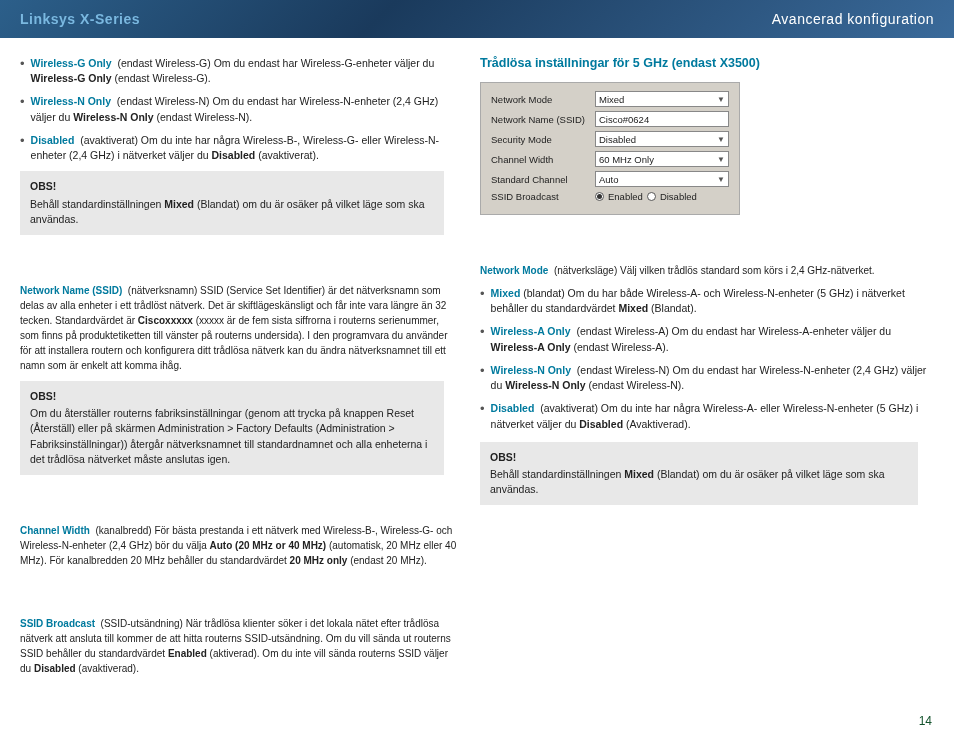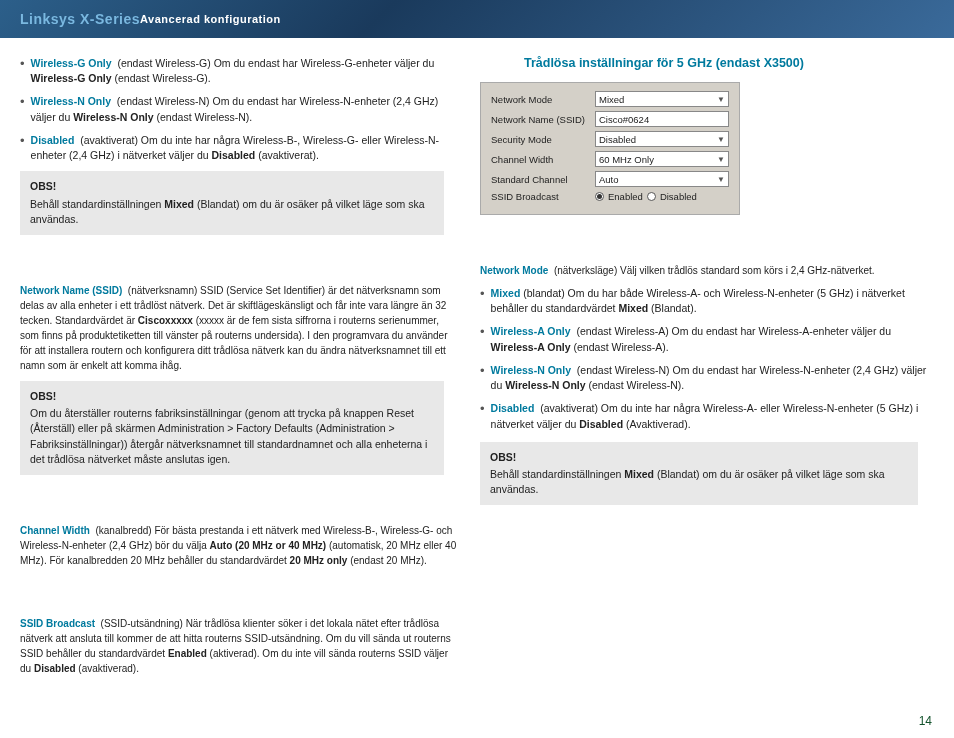--- a/index.html
+++ b/index.html
@@ -12,33 +12,33 @@
       min-height: 738px;
       position: relative;
     }
 
     
     .header {
       background: linear-gradient(135deg, #2c5f8a 0%, #1a3a5c 40%, #3a6a9a 100%);
       height: 38px;
       display: flex;
       align-items: center;
-      justify-content: flex-start;
+      justify-content: space-between;
       padding: 0 20px;
     }
     .header-left {
       color: #7ab8e0;
       font-size: 14px;
       font-weight: bold;
       letter-spacing: 0.5px;
     }
     .header-right {
       color: #fff;
-      font-size: 11px;
-      font-weight: bold;
+      font-size: 14px;
+      font-weight: normal;
       letter-spacing: 0.5px;
     }
 
     
     .content {
       display: flex;
       padding: 18px 20px 10px 20px;
       gap: 20px;
     }
 
@@ -109,21 +109,20 @@
       color: #007a9e;
       font-weight: bold;
     }
 
     
     .right-heading {
       color: #007a9e;
       font-size: 12.5px;
       font-weight: bold;
       margin-bottom: 12px;
-      margin-left: 44px;
     }
 
     
     .ui-box {
       border: 1px solid #aaa;
       background: #d4d0c8;
       padding: 8px 10px;
       margin-bottom: 14px;
       width: 260px;
     }

